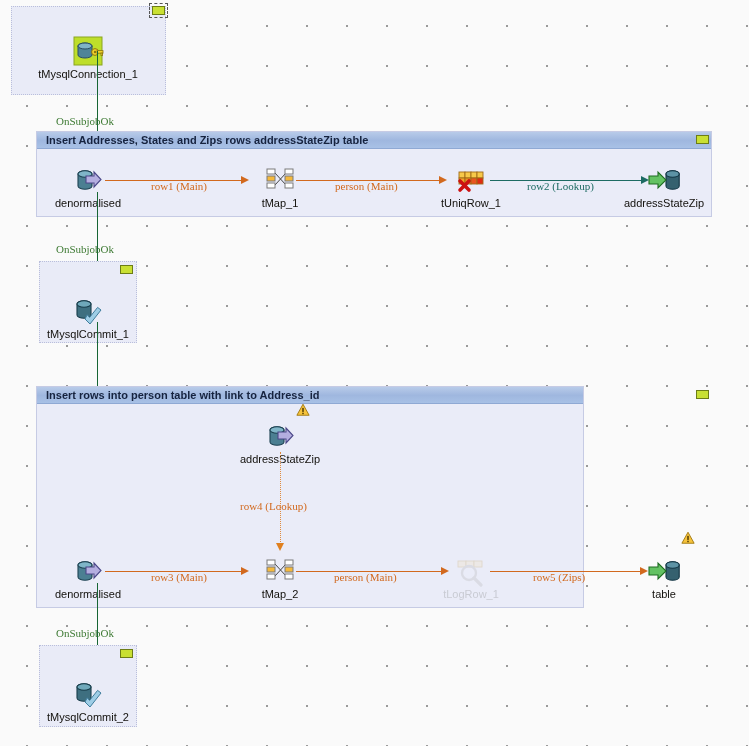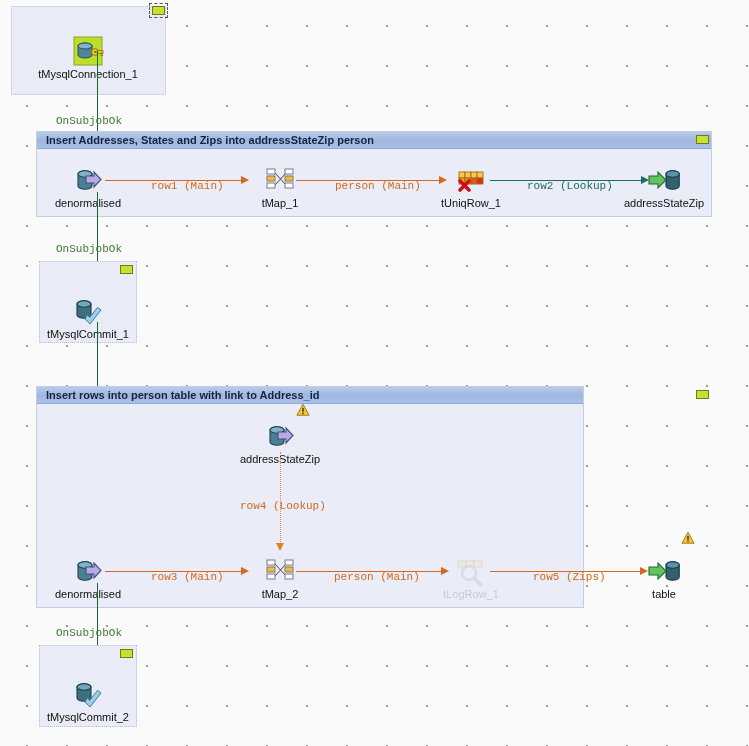--- a/index.html
+++ b/index.html
@@ -99,21 +99,21 @@
     border-left: 1.4px solid #166534;
   }
   .vlink.dotted-orange {
     border-left: 1.4px dotted #e08a3c;
   }
   .link-label {
     position: absolute;
     font-size: 11px;
     color: #d2691e;
     white-space: nowrap;
-    font-family: Liberation Mono, monospace;
+    font-family: Liberation Serif, serif;
   }
   .link-label.teal  { color: #1d6b63; }
   .link-label.green { color: #3d7a33; }
 
   .arrow-r {
     position: absolute;
     width: 0; height: 0;
     border-top: 4.5px solid transparent;
     border-bottom: 4.5px solid transparent;
     border-left: 8px solid #d2691e;
@@ -156,21 +156,21 @@
     </svg>
     <span class="comp-label">tMysqlConnection_1</span>
   </div>
 
   <div class="vlink" style="left:97px; top:51px; height:83px;"></div>
   <div class="arrow-d" style="left:93px; top:170px;"></div>
   <div class="vlink" style="left:97px; top:134px; height:42px;"></div>
   <div class="link-label green" style="left:56px; top:115px;">OnSubjobOk</div>
 
   <div class="subjob" style="left:36px; top:131px; width:676px; height:86px;">
-    <div class="subjob-title">Insert Addresses, States and Zips into addressStateZip person</div>
+    <div class="subjob-title">Insert Addresses, States and Zips rows addressStateZip table</div>
   </div>
   <div class="collapse-btn" style="left:696px; top:135px;"></div>
 
   <div class="link" style="left:105px; top:180px; width:138px;"></div>
   <div class="arrow-r" style="left:241px; top:175.5px;"></div>
   <div class="link-label" style="left:151px; top:180px;">row1 (Main)</div>
 
   <div class="link" style="left:296px; top:180px; width:144px;"></div>
   <div class="arrow-r" style="left:439px; top:175.5px;"></div>
   <div class="link-label" style="left:335px; top:180px;">person (Main)</div>

